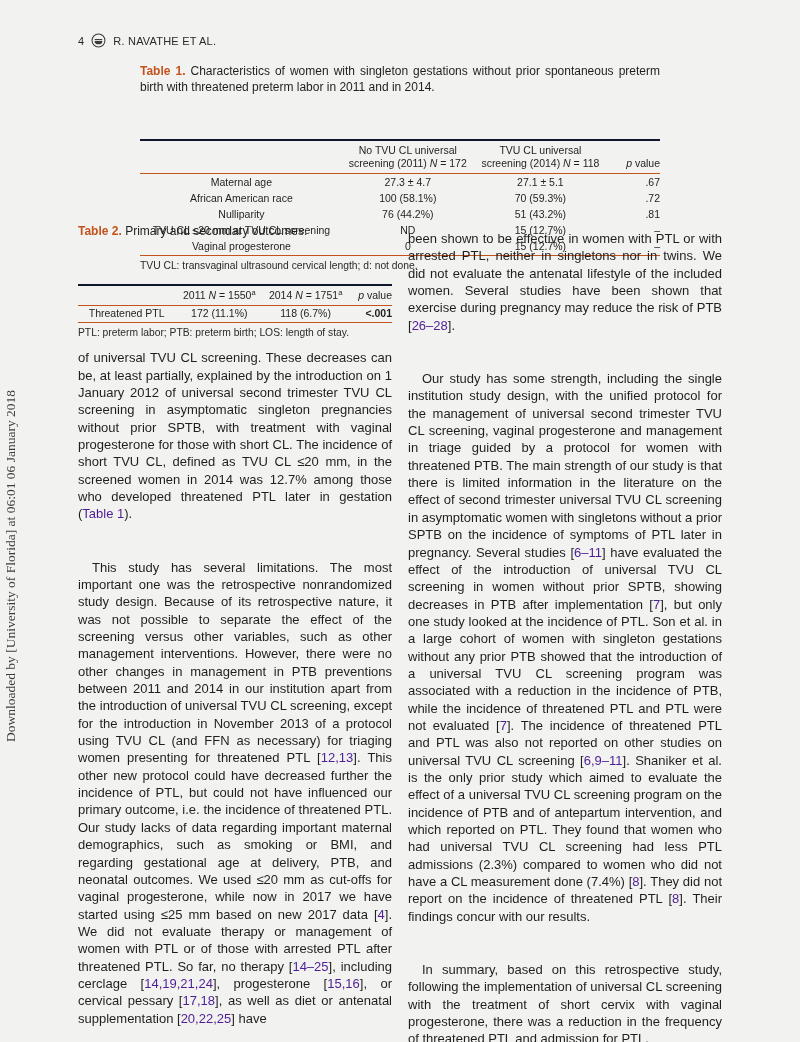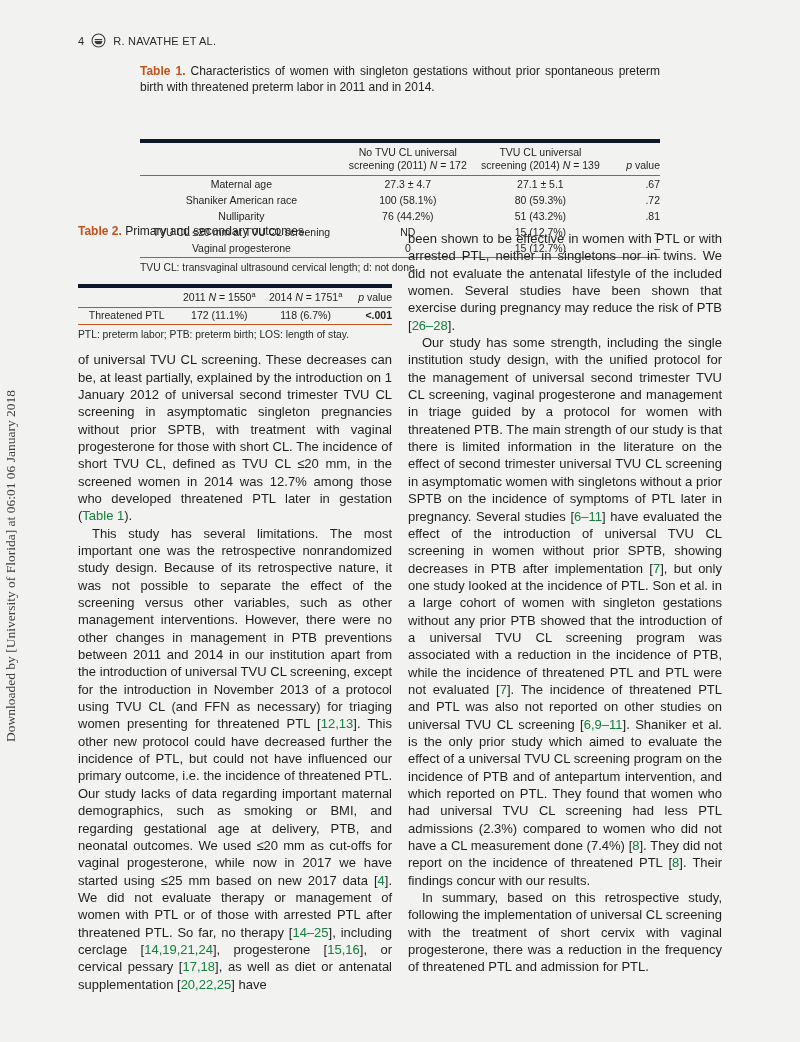--- a/index.html
+++ b/index.html
@@ -13,43 +13,43 @@
   .logo{width:15px;height:15px;display:inline-block;}
 
   
   .sidebar{position:absolute;left:3px;top:338px;height:404px;writing-mode:vertical-rl;
            transform:rotate(180deg);font-family:"Liberation Serif","DejaVu Serif",serif;
            font-size:13.5px;color:#3d3d3d;white-space:nowrap;}
 
   
   .cap{font-size:12px;line-height:1.3;text-align:justify;margin:0 0 5px 0;color:#1f1f1f;}
   .cap .cap-label{color:#c3531c;font-weight:bold;}
-  table.data{width:100%;border-collapse:collapse;border-top:4px solid #0f172a;
+  table.data{width:100%;border-collapse:collapse;border-top:2px solid #0f172a;
              border-bottom:1.5px solid #c3531c;font-size:10.5px;color:#1f1f1f;margin-top:44px;}
   table.data th{font-weight:400;font-size:10.5px;padding:3px 0 3px 0;
                 border-bottom:1px solid #c3531c;vertical-align:bottom;line-height:1.25;}
   table.data td{padding:1.5px 0;line-height:1.25;}
   .ctr{text-align:center;} .rgt{text-align:right;} .lft{text-align:center;}
   .it{font-style:italic;}
   .sup{font-size:7.5px;vertical-align:super;line-height:0;}
   .strong{font-weight:bold;}
   .tfoot{font-size:10.3px;line-height:1.3;margin:3px 0 0 0;color:#2a2a2a;}
 
   
   .t1{position:absolute;left:140px;top:64px;width:520px;}
   .t2{margin:0 0 10px 0;}
   .t2 .cap{margin-bottom:4px;}
 
   
   .col{position:absolute;width:314px;font-size:13px;line-height:1.335;text-align:justify;}
   .col-left{left:78px;top:224px;}
   .col-right{left:408px;top:230px;}
   .body-p{margin:0;}
-  .body-p.indent{text-indent:14px;}
-  .ref{color:#15803d;}
+  .body-p.indent{text-indent:14px;margin-top:36px;}
+  .ref{color:#4c1d95;}
 </style>
 </head>
 <body>
 
 <div class="page">
 
   <div class="runhead">
     <span class="pageno">4</span>
     <span class="logo">
       <svg viewBox="0 0 20 20" width="15" height="15">
@@ -77,36 +77,36 @@
         </colgroup>
       <thead>
         <tr>
           <th class="lft"></th>
           <th class="ctr">
             <span>No TVU CL universal</span><br>
             <span>screening (2011) </span><span class="it">N</span><span> = 172</span>
           </th>
           <th class="ctr">
             <span>TVU CL universal</span><br>
-            <span>screening (2014) </span><span class="it">N</span><span> = 139</span>
+            <span>screening (2014) </span><span class="it">N</span><span> = 118</span>
           </th>
           <th class="rgt"><span class="it">p</span><span> value</span></th>
         </tr>
       </thead>
       <tbody>
         <tr>
           <td class="lft">Maternal age</td>
           <td class="ctr">27.3 ± 4.7</td>
           <td class="ctr">27.1 ± 5.1</td>
           <td class="rgt">.67</td>
         </tr>
         <tr>
-          <td class="lft">Shaniker American race</td>
+          <td class="lft">African American race</td>
           <td class="ctr">100 (58.1%)</td>
-          <td class="ctr">80 (59.3%)</td>
+          <td class="ctr">70 (59.3%)</td>
           <td class="rgt">.72</td>
         </tr>
         <tr>
           <td class="lft">Nulliparity</td>
           <td class="ctr">76 (44.2%)</td>
           <td class="ctr">51 (43.2%)</td>
           <td class="rgt">.81</td>
         </tr>
         <tr>
           <td class="lft">TVU CL ≤20 mm at TVU CL screening</td>

